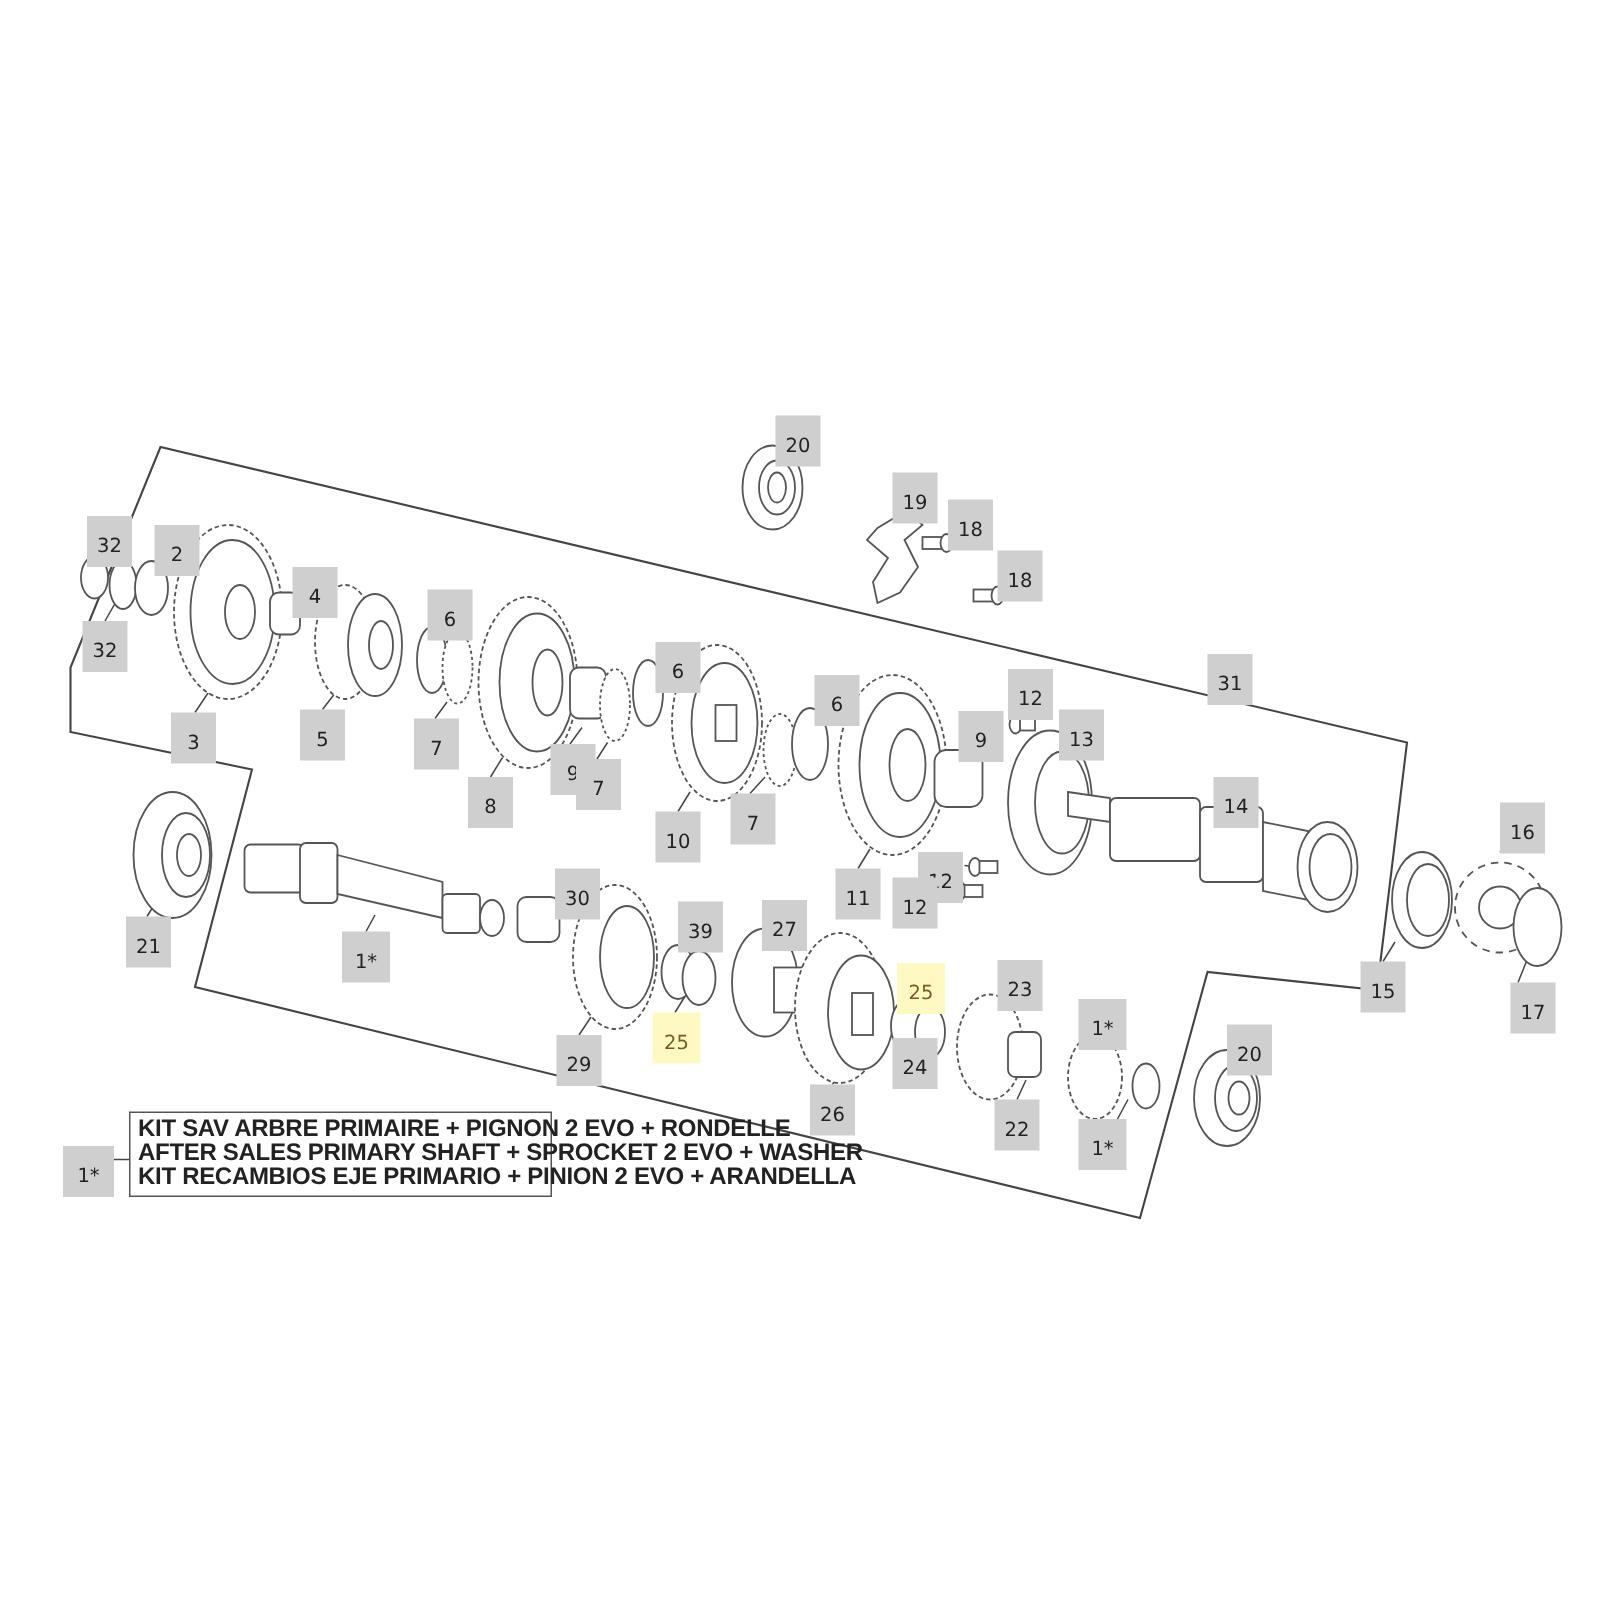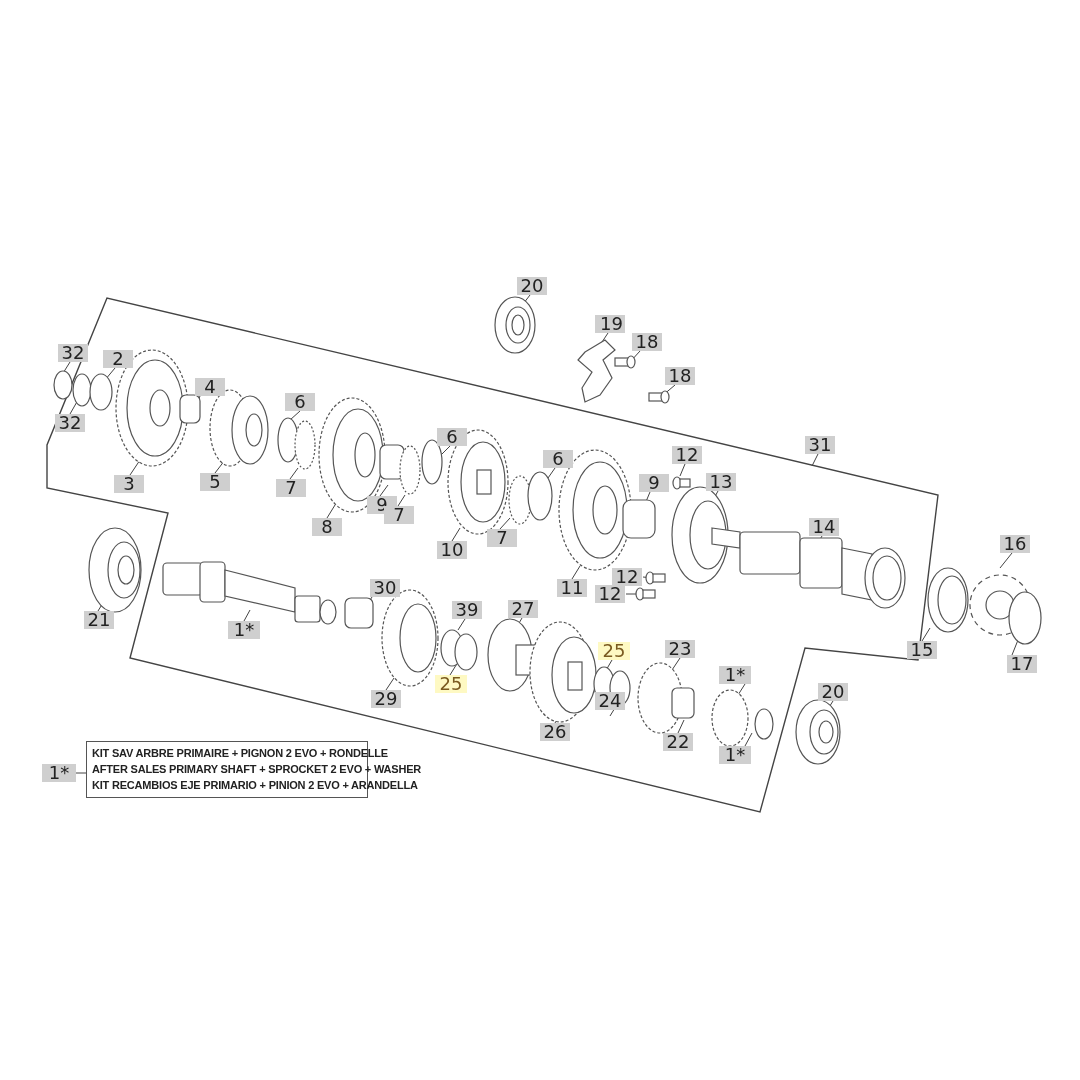--- a/index.html
+++ b/index.html
@@ -1,27 +1,27 @@
 <!DOCTYPE html>
 <html><head>
 <meta charset="utf-8">
 <style>
   html, body { margin:0; padding:0; background:#ffffff; }
   body { width:1080px; height:1080px; position:relative; overflow:hidden; font-family:"Liberation Sans", sans-serif; }
   #diagram { position:absolute; left:0; top:0; width:1080px; height:1080px; }
   .callout {
-    position:absolute; height:18px; line-height:18px; text-align:center;
-    background:#cfcfcf; color:#222; font-size:18px; font-family:"DejaVu Sans", sans-serif;
-    padding:0 2px; box-sizing:border-box;
+    position:absolute; height:34px; line-height:18px; text-align:center;
+    background:#cfcfcf; color:#222; font-size:13px; font-family:"DejaVu Sans", sans-serif;
+    padding:12px 2px; box-sizing:border-box;
   }
   .callout.highlight { background:#fef9c3; color:#7a5a20; }
   .legend-box {
     position:absolute; left:86px; top:741px; width:282px; height:57px;
     border:1.5px solid #555; box-sizing:border-box; background:#fff;
-    padding:3px 5px; font-size:11px; line-height:16px; color:#222;
+    padding:3px 5px; font-size:16px; line-height:16px; color:#222;
     font-family:"Liberation Sans", sans-serif; font-weight:bold; letter-spacing:-0.2px;
     white-space:nowrap;
   }
   .legend-line { display:block; }
 </style>
 </head>
 <body>
 
 <div id="diagram">
   <svg width="1080" height="1080" viewBox="0 0 1080 1080" style="position:absolute;left:0;top:0">
@@ -231,21 +231,21 @@
       <g>
           <ellipse cx="818" cy="732" rx="22" ry="32"></ellipse>
           <ellipse cx="824" cy="732" rx="14" ry="22"></ellipse>
           <ellipse cx="826" cy="732" rx="7" ry="11"></ellipse>
         </g>
     </g>
   </svg>
 
   <div id="callouts">
       <div class="callout" style="left: 517px; top: 277px; width: 30px;">20</div>
-      <div class="callout" style="left: 595px; top: 315px; width: 30px; text-align: right;">19</div>
+      <div class="callout" style="left: 595px; top: 315px; width: 30px;">19</div>
       <div class="callout" style="left: 632px; top: 333px; width: 30px;">18</div>
       <div class="callout" style="left: 665px; top: 367px; width: 30px;">18</div>
       <div class="callout" style="left: 58px; top: 344px; width: 30px;">32</div>
       <div class="callout" style="left: 103px; top: 350px; width: 30px;">2</div>
       <div class="callout" style="left: 195px; top: 378px; width: 30px;">4</div>
       <div class="callout" style="left: 55px; top: 414px; width: 30px;">32</div>
       <div class="callout" style="left: 114px; top: 475px; width: 30px;">3</div>
       <div class="callout" style="left: 200px; top: 473px; width: 30px;">5</div>
       <div class="callout" style="left: 285px; top: 393px; width: 30px;">6</div>
       <div class="callout" style="left: 276px; top: 479px; width: 30px;">7</div>

